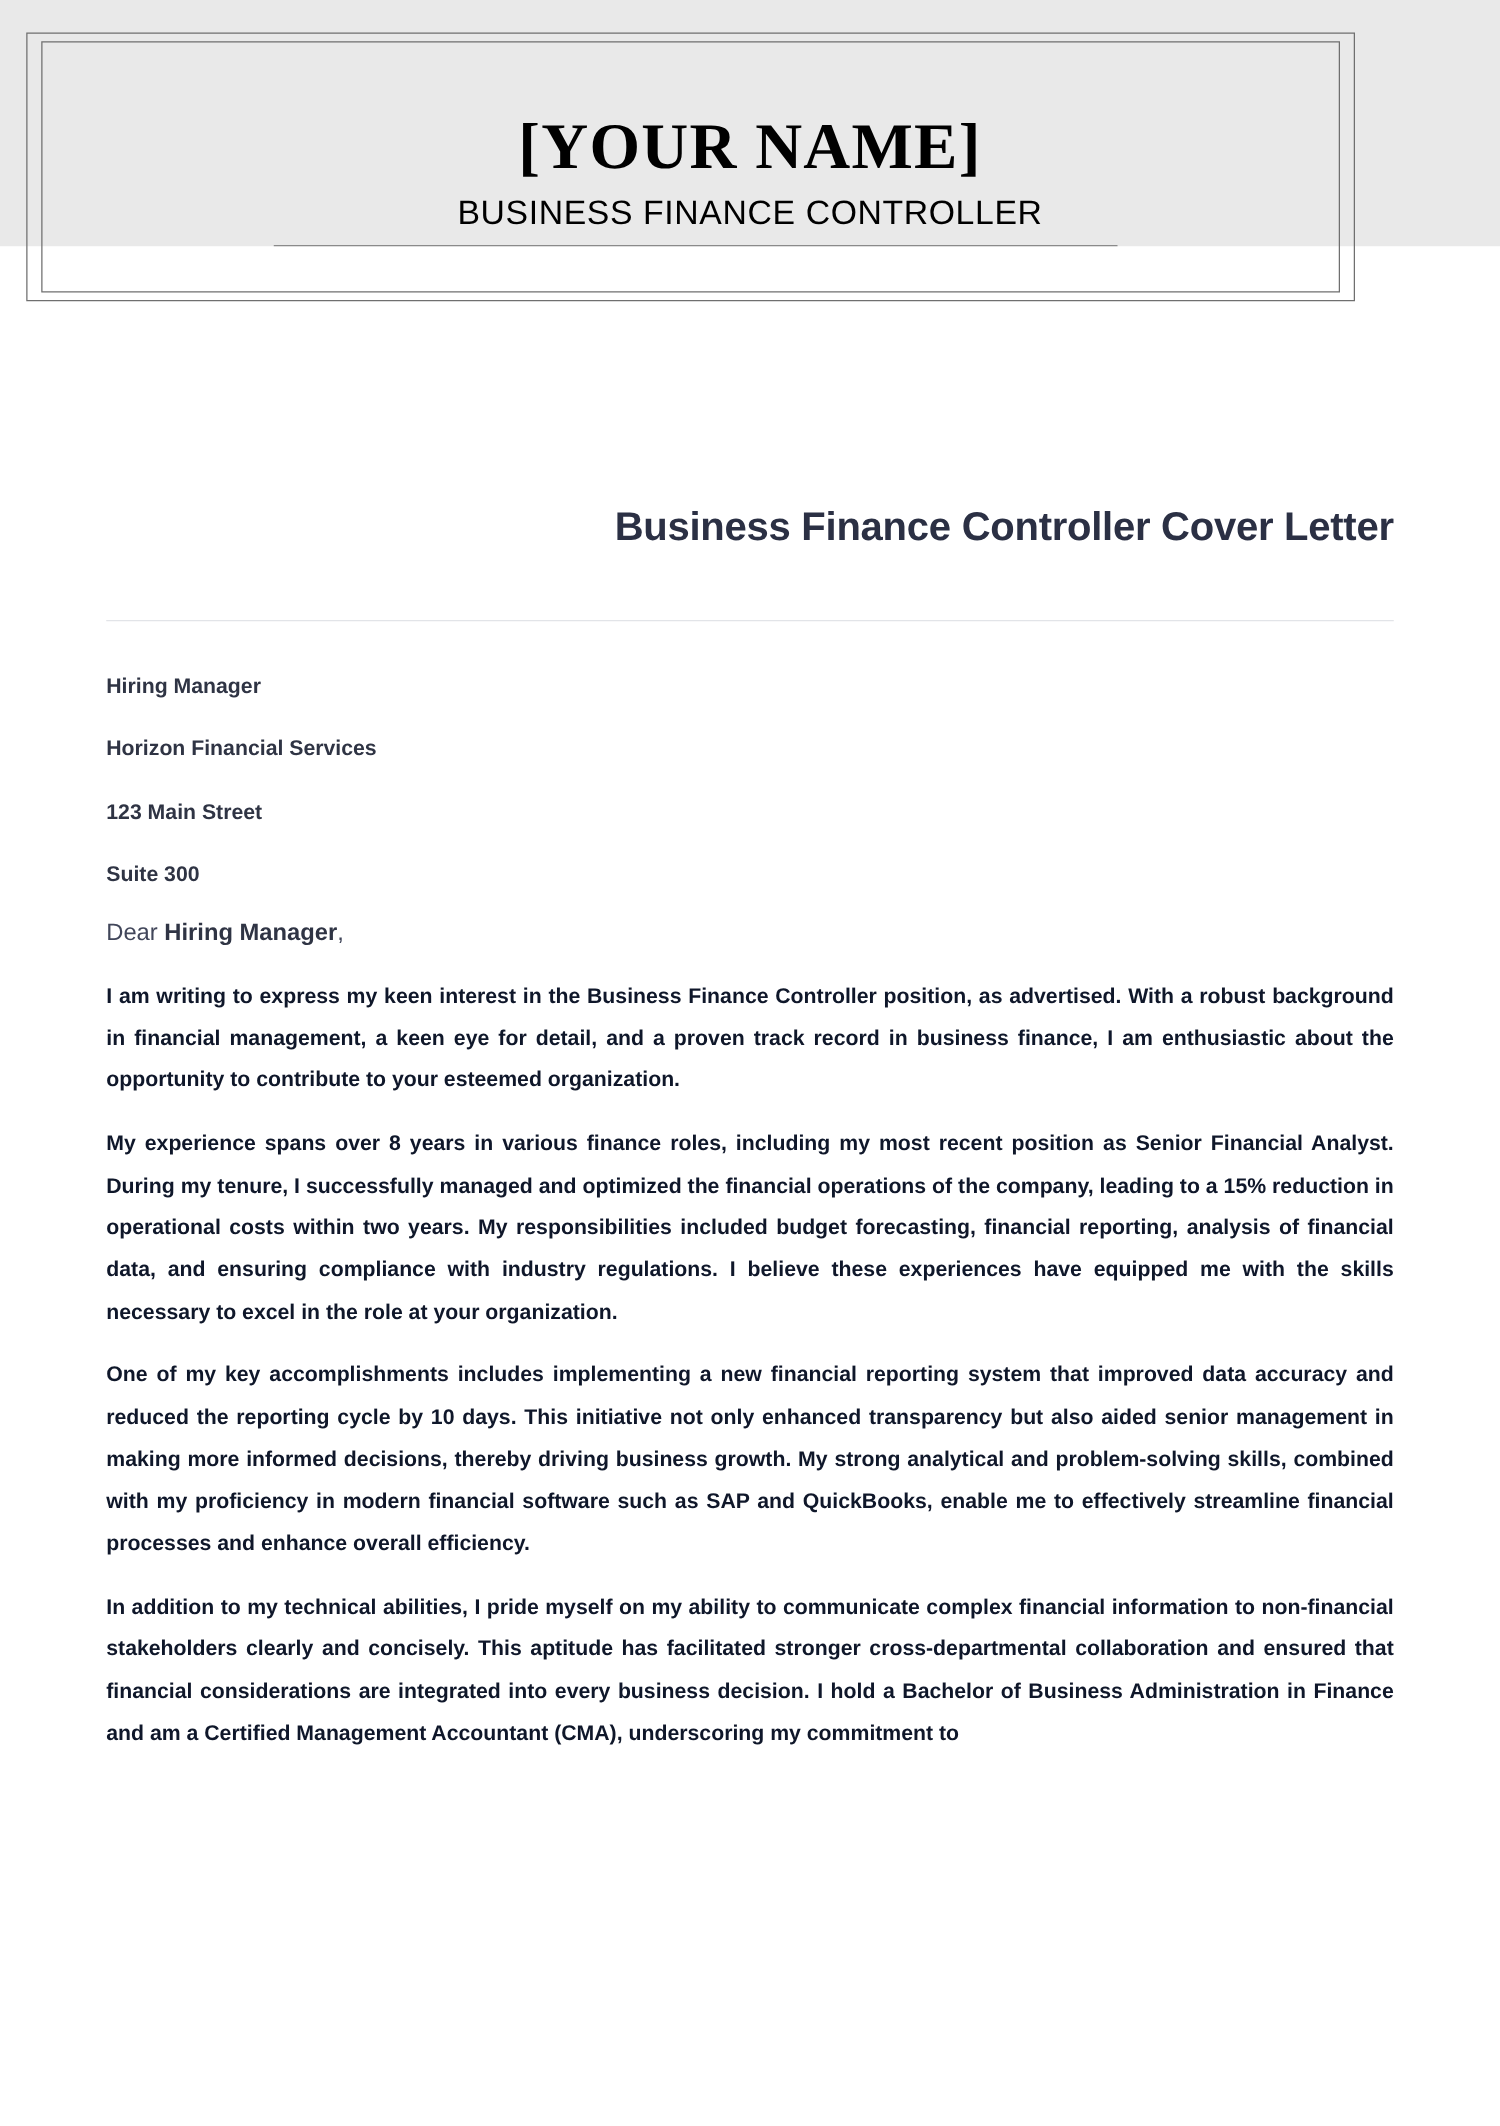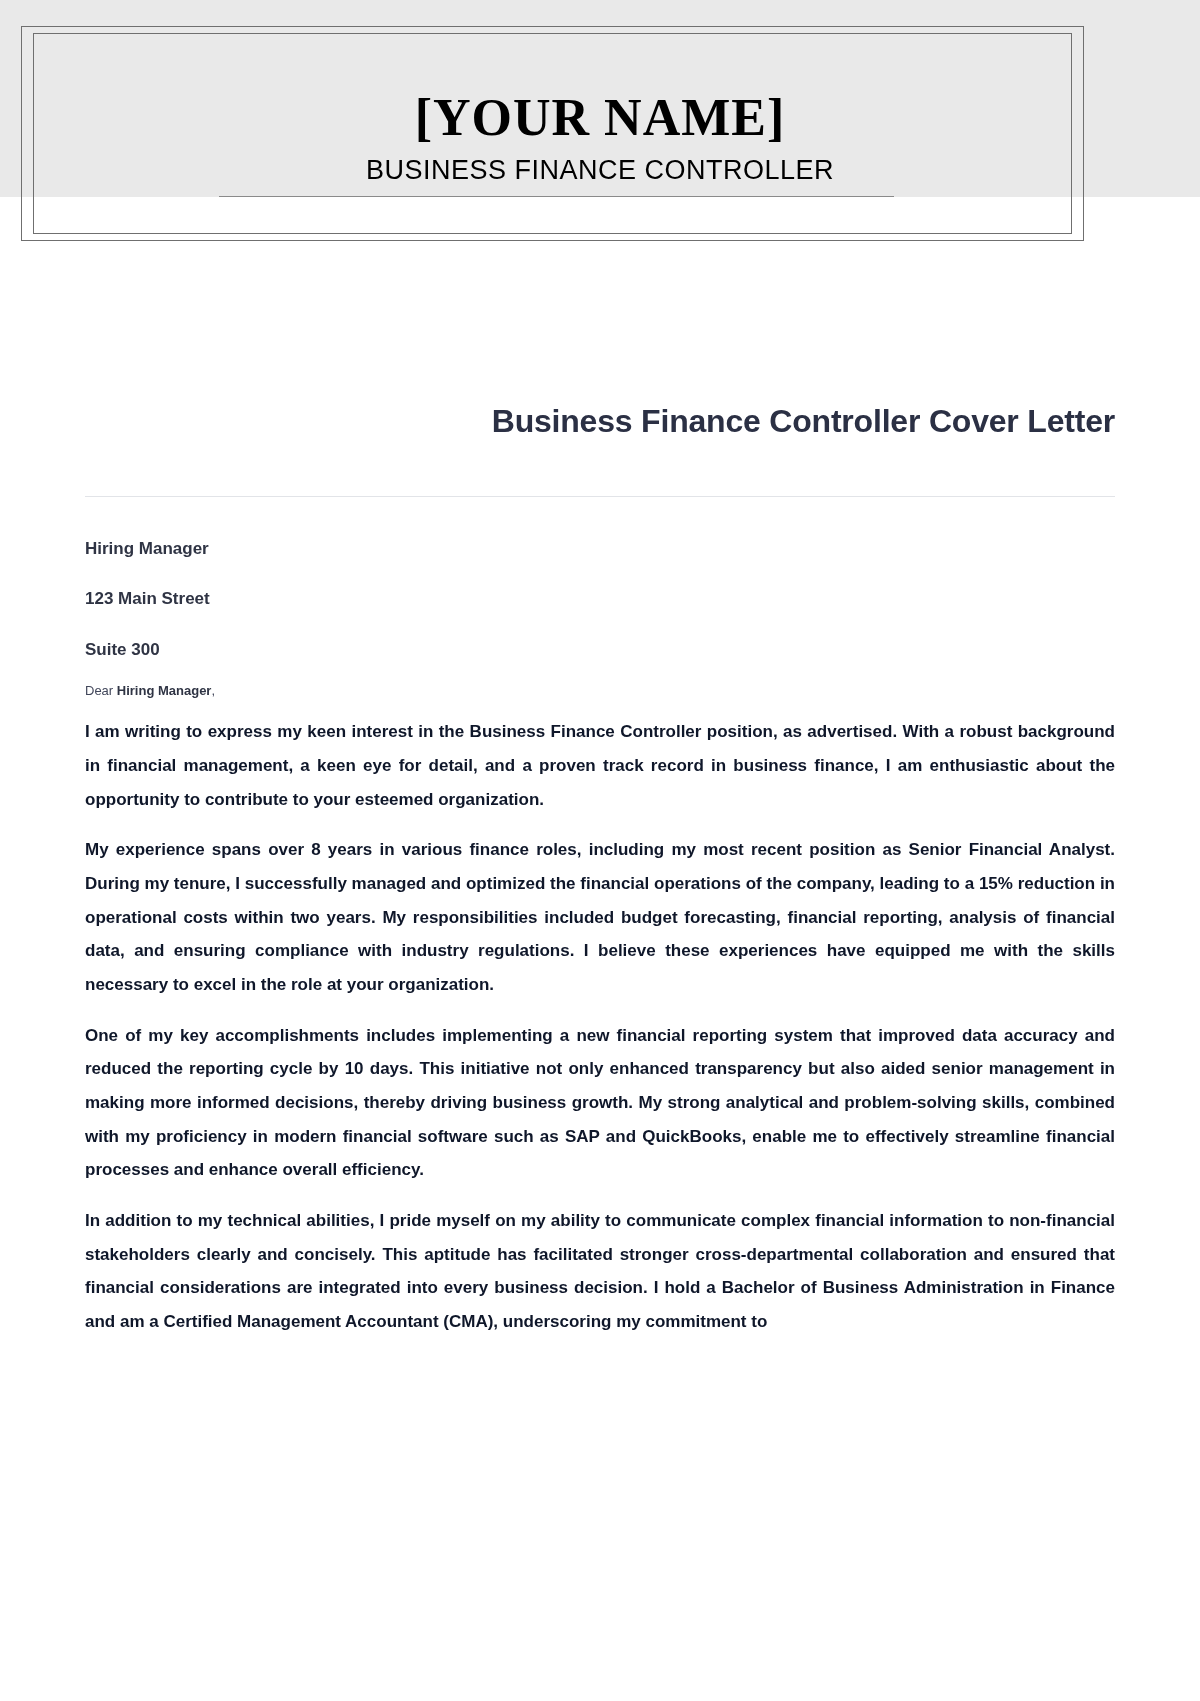--- a/index.html
+++ b/index.html
@@ -118,21 +118,21 @@
     color: #2f3444;
     margin: 0 0 30px 0;
     line-height: 1.2;
   }
   .addr-line:last-child {
     margin-bottom: 0;
   }
 
   .salutation {
     margin-top: 21px;
-    font-size: 13px;
+    font-size: 19px;
     color: #41465a;
     line-height: 1.55;
   }
   .salutation b {
     font-weight: bold;
     color: #2f3444;
   }
 
   .para {
     margin-top: 14px;
@@ -158,20 +158,21 @@
   </div>
 </div>
 
 <div class="doc">
 
   <h1 class="doc-title">Business Finance Controller Cover Letter</h1>
   <div class="title-rule"></div>
 
   <div class="addr-block">
     <p class="addr-line">Hiring Manager</p>
+    <p class="addr-line">Horizon Financial Services</p>
     <p class="addr-line">123 Main Street</p>
     <p class="addr-line">Suite 300</p>
   </div>
 
   <p class="salutation"><span>Dear </span><b>Hiring Manager</b><span>,</span></p>
 
   <p class="para">I am writing to express my keen interest in the Business Finance Controller position, as advertised. With a robust background in financial management, a keen eye for detail, and a proven track record in business finance, I am enthusiastic about the opportunity to contribute to your esteemed organization.</p>
   <p class="para">My experience spans over 8 years in various finance roles, including my most recent position as Senior Financial Analyst. During my tenure, I successfully managed and optimized the financial operations of the company, leading to a 15% reduction in operational costs within two years. My responsibilities included budget forecasting, financial reporting, analysis of financial data, and ensuring compliance with industry regulations. I believe these experiences have equipped me with the skills necessary to excel in the role at your organization.</p>
   <p class="para">One of my key accomplishments includes implementing a new financial reporting system that improved data accuracy and reduced the reporting cycle by 10 days. This initiative not only enhanced transparency but also aided senior management in making more informed decisions, thereby driving business growth. My strong analytical and problem-solving skills, combined with my proficiency in modern financial software such as SAP and QuickBooks, enable me to effectively streamline financial processes and enhance overall efficiency.</p>
   <p class="para">In addition to my technical abilities, I pride myself on my ability to communicate complex financial information to non-financial stakeholders clearly and concisely. This aptitude has facilitated stronger cross-departmental collaboration and ensured that financial considerations are integrated into every business decision. I hold a Bachelor of Business Administration in Finance and am a Certified Management Accountant (CMA), underscoring my commitment to</p>

